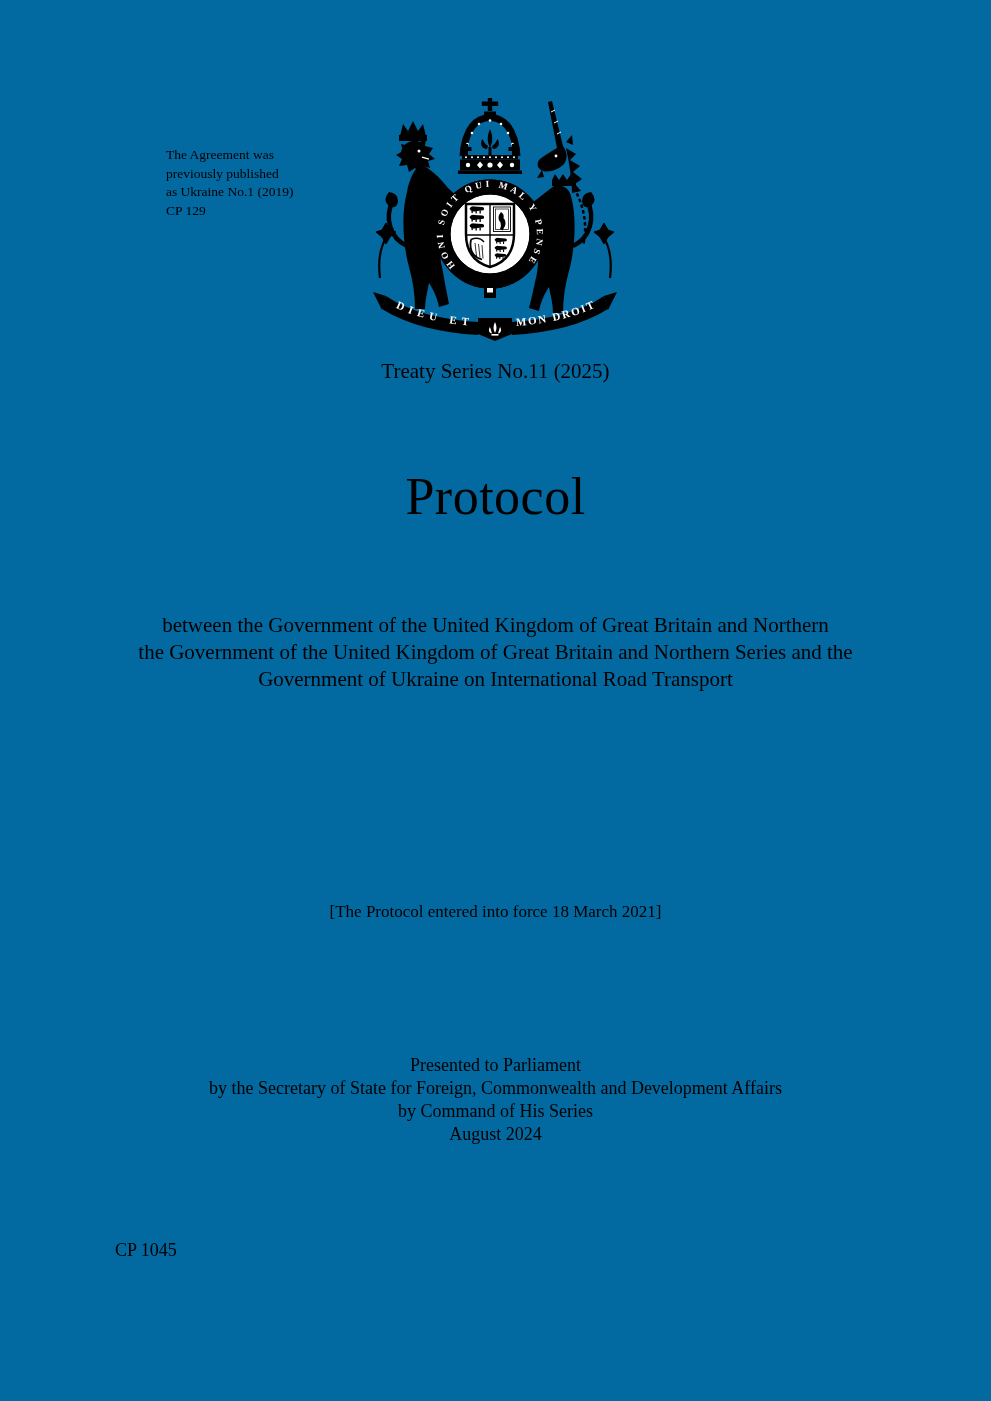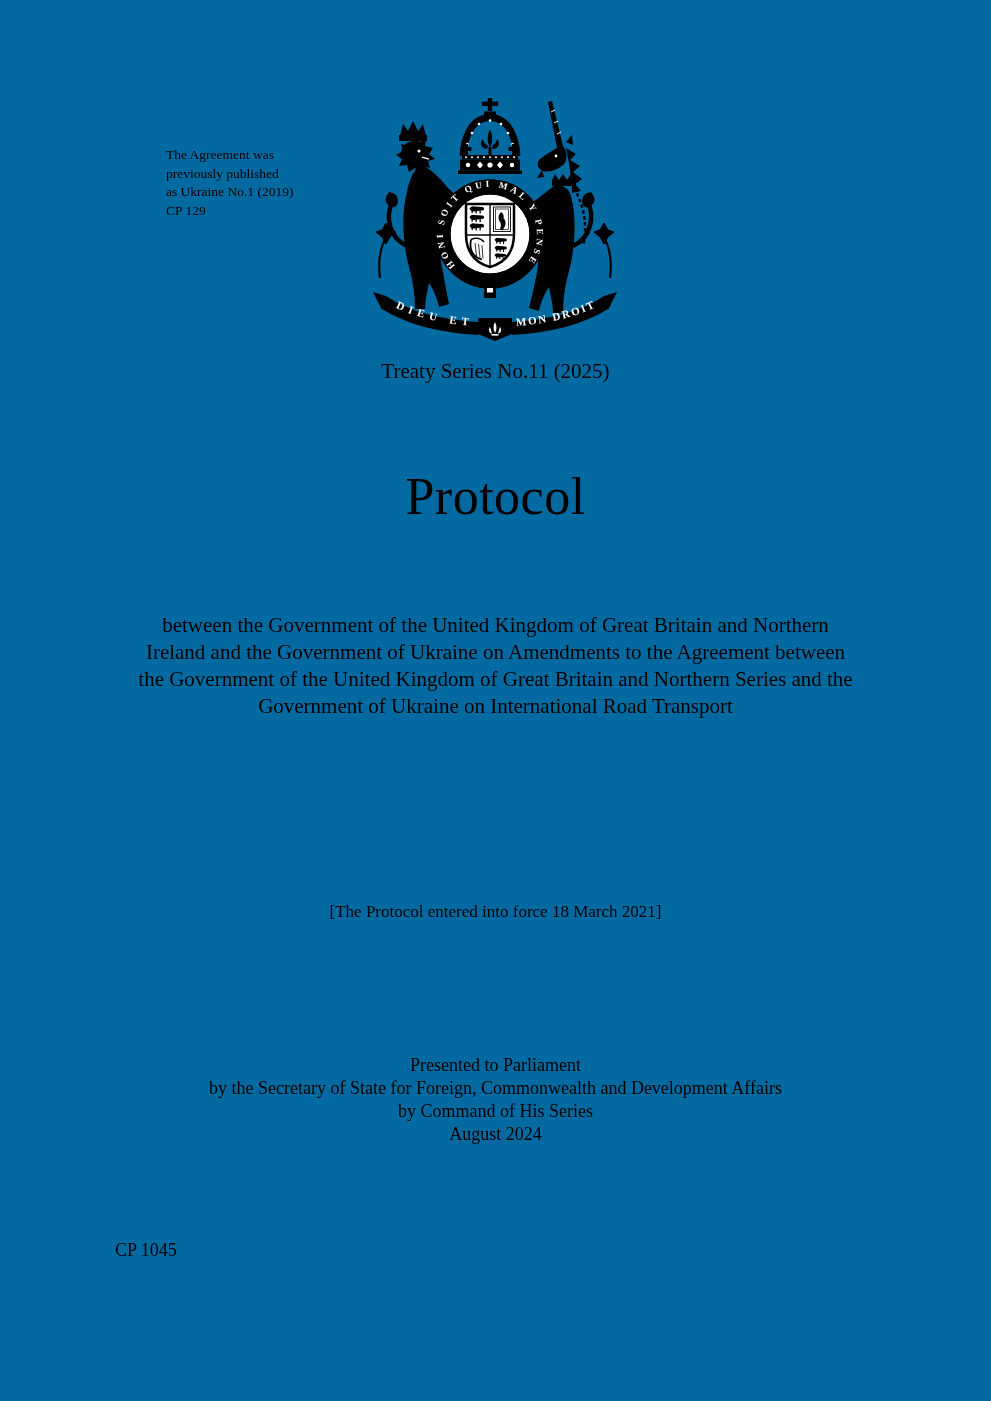--- a/index.html
+++ b/index.html
@@ -208,21 +208,20 @@
       </g>
     </svg>
   </div>
 
   <div class="abs centered series-line">Treaty Series No.11 (2025)</div>
 
   <div class="abs centered doc-title">Protocol</div>
 
   <div class="abs centered subtitle">
     <div>between the Government of the United Kingdom of Great Britain and Northern</div>
-    <div>Ireland and the Government of Ukraine on Amendments to the Agreement between</div>
     <div>the Government of the United Kingdom of Great Britain and Northern Series and the</div>
     <div>Government of Ukraine on International Road Transport</div>
   </div>
 
 
   <div class="abs centered force-note">[The Protocol entered into force 18 March 2021]</div>
 
   <div class="abs centered presentation">
     <div>Presented to Parliament</div>
     <div>by the Secretary of State for Foreign, Commonwealth and Development Affairs</div>

